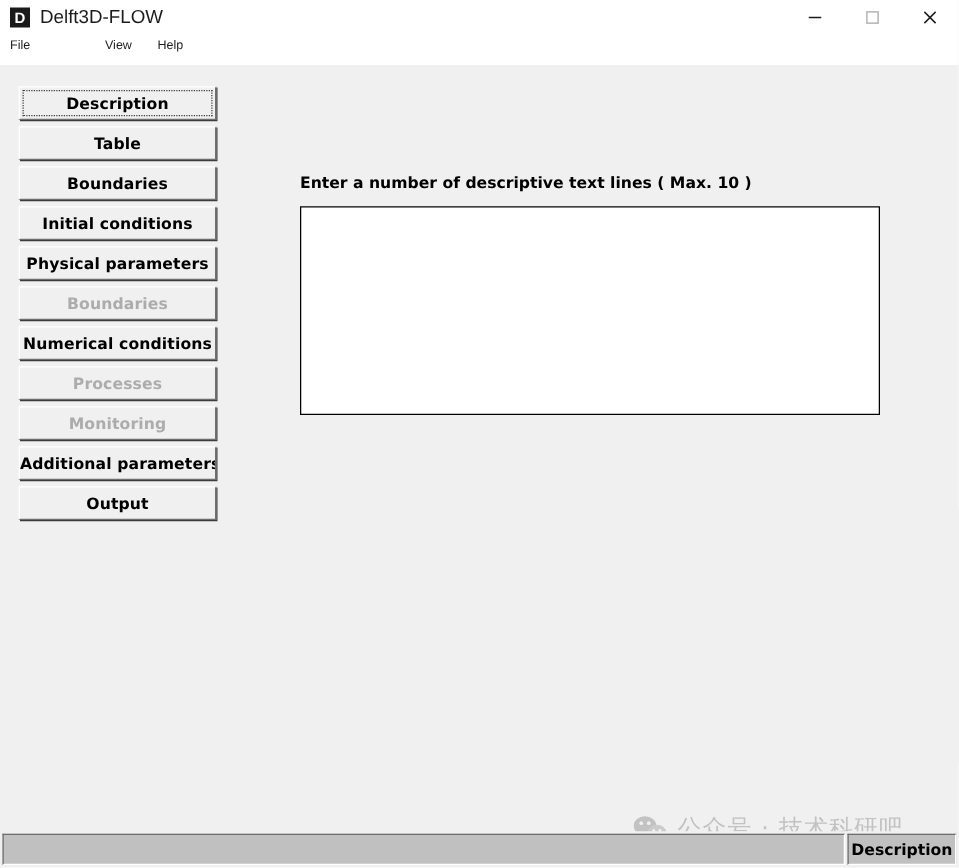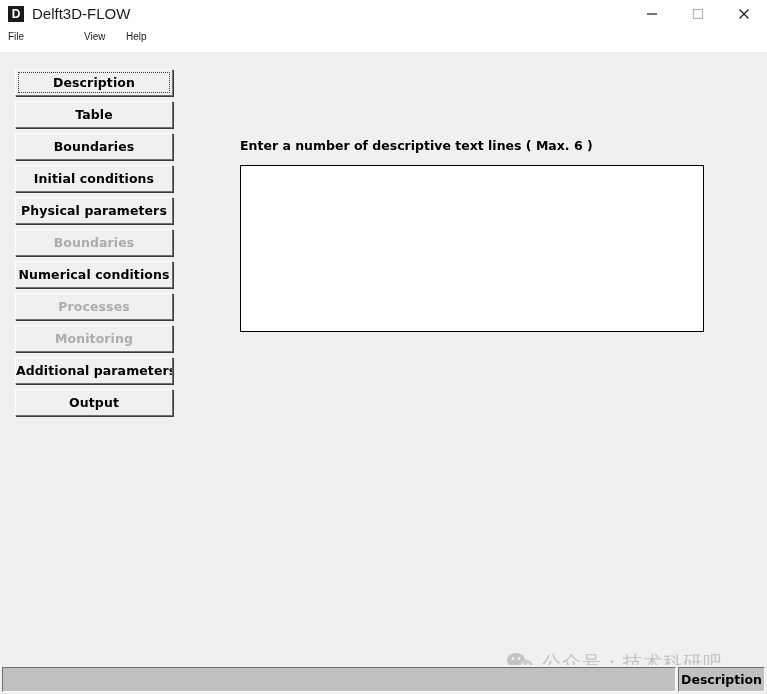--- a/index.html
+++ b/index.html
@@ -237,21 +237,21 @@
         <button class="side-btn">Initial conditions</button>
         <button class="side-btn">Physical parameters</button>
         <button class="side-btn disabled" disabled="">Boundaries</button>
         <button class="side-btn">Numerical conditions</button>
         <button class="side-btn disabled" disabled="">Processes</button>
         <button class="side-btn disabled" disabled="">Monitoring</button>
         <button class="side-btn">Additional parameters</button>
         <button class="side-btn">Output</button>
       </div>
 
-    <div id="content-label">Enter a number of descriptive text lines ( Max. 6 )</div>
+    <div id="content-label">Enter a number of descriptive text lines ( Max. 10 )</div>
 
     <textarea id="desc-textarea" placeholder="" style=""></textarea>
   </div>
 
   <div id="watermark">
     <svg width="30" height="24" viewBox="0 0 30 24">
       <ellipse cx="11" cy="9.5" rx="9" ry="7.6" fill="#b8b8b8"></ellipse>
       <polygon points="5,15 4,20.5 9.5,17.5" fill="#b8b8b8"></polygon>
       <circle cx="8" cy="7.5" r="1.5" fill="#f0f0f0"></circle>
       <circle cx="14" cy="7.5" r="1.5" fill="#f0f0f0"></circle>

